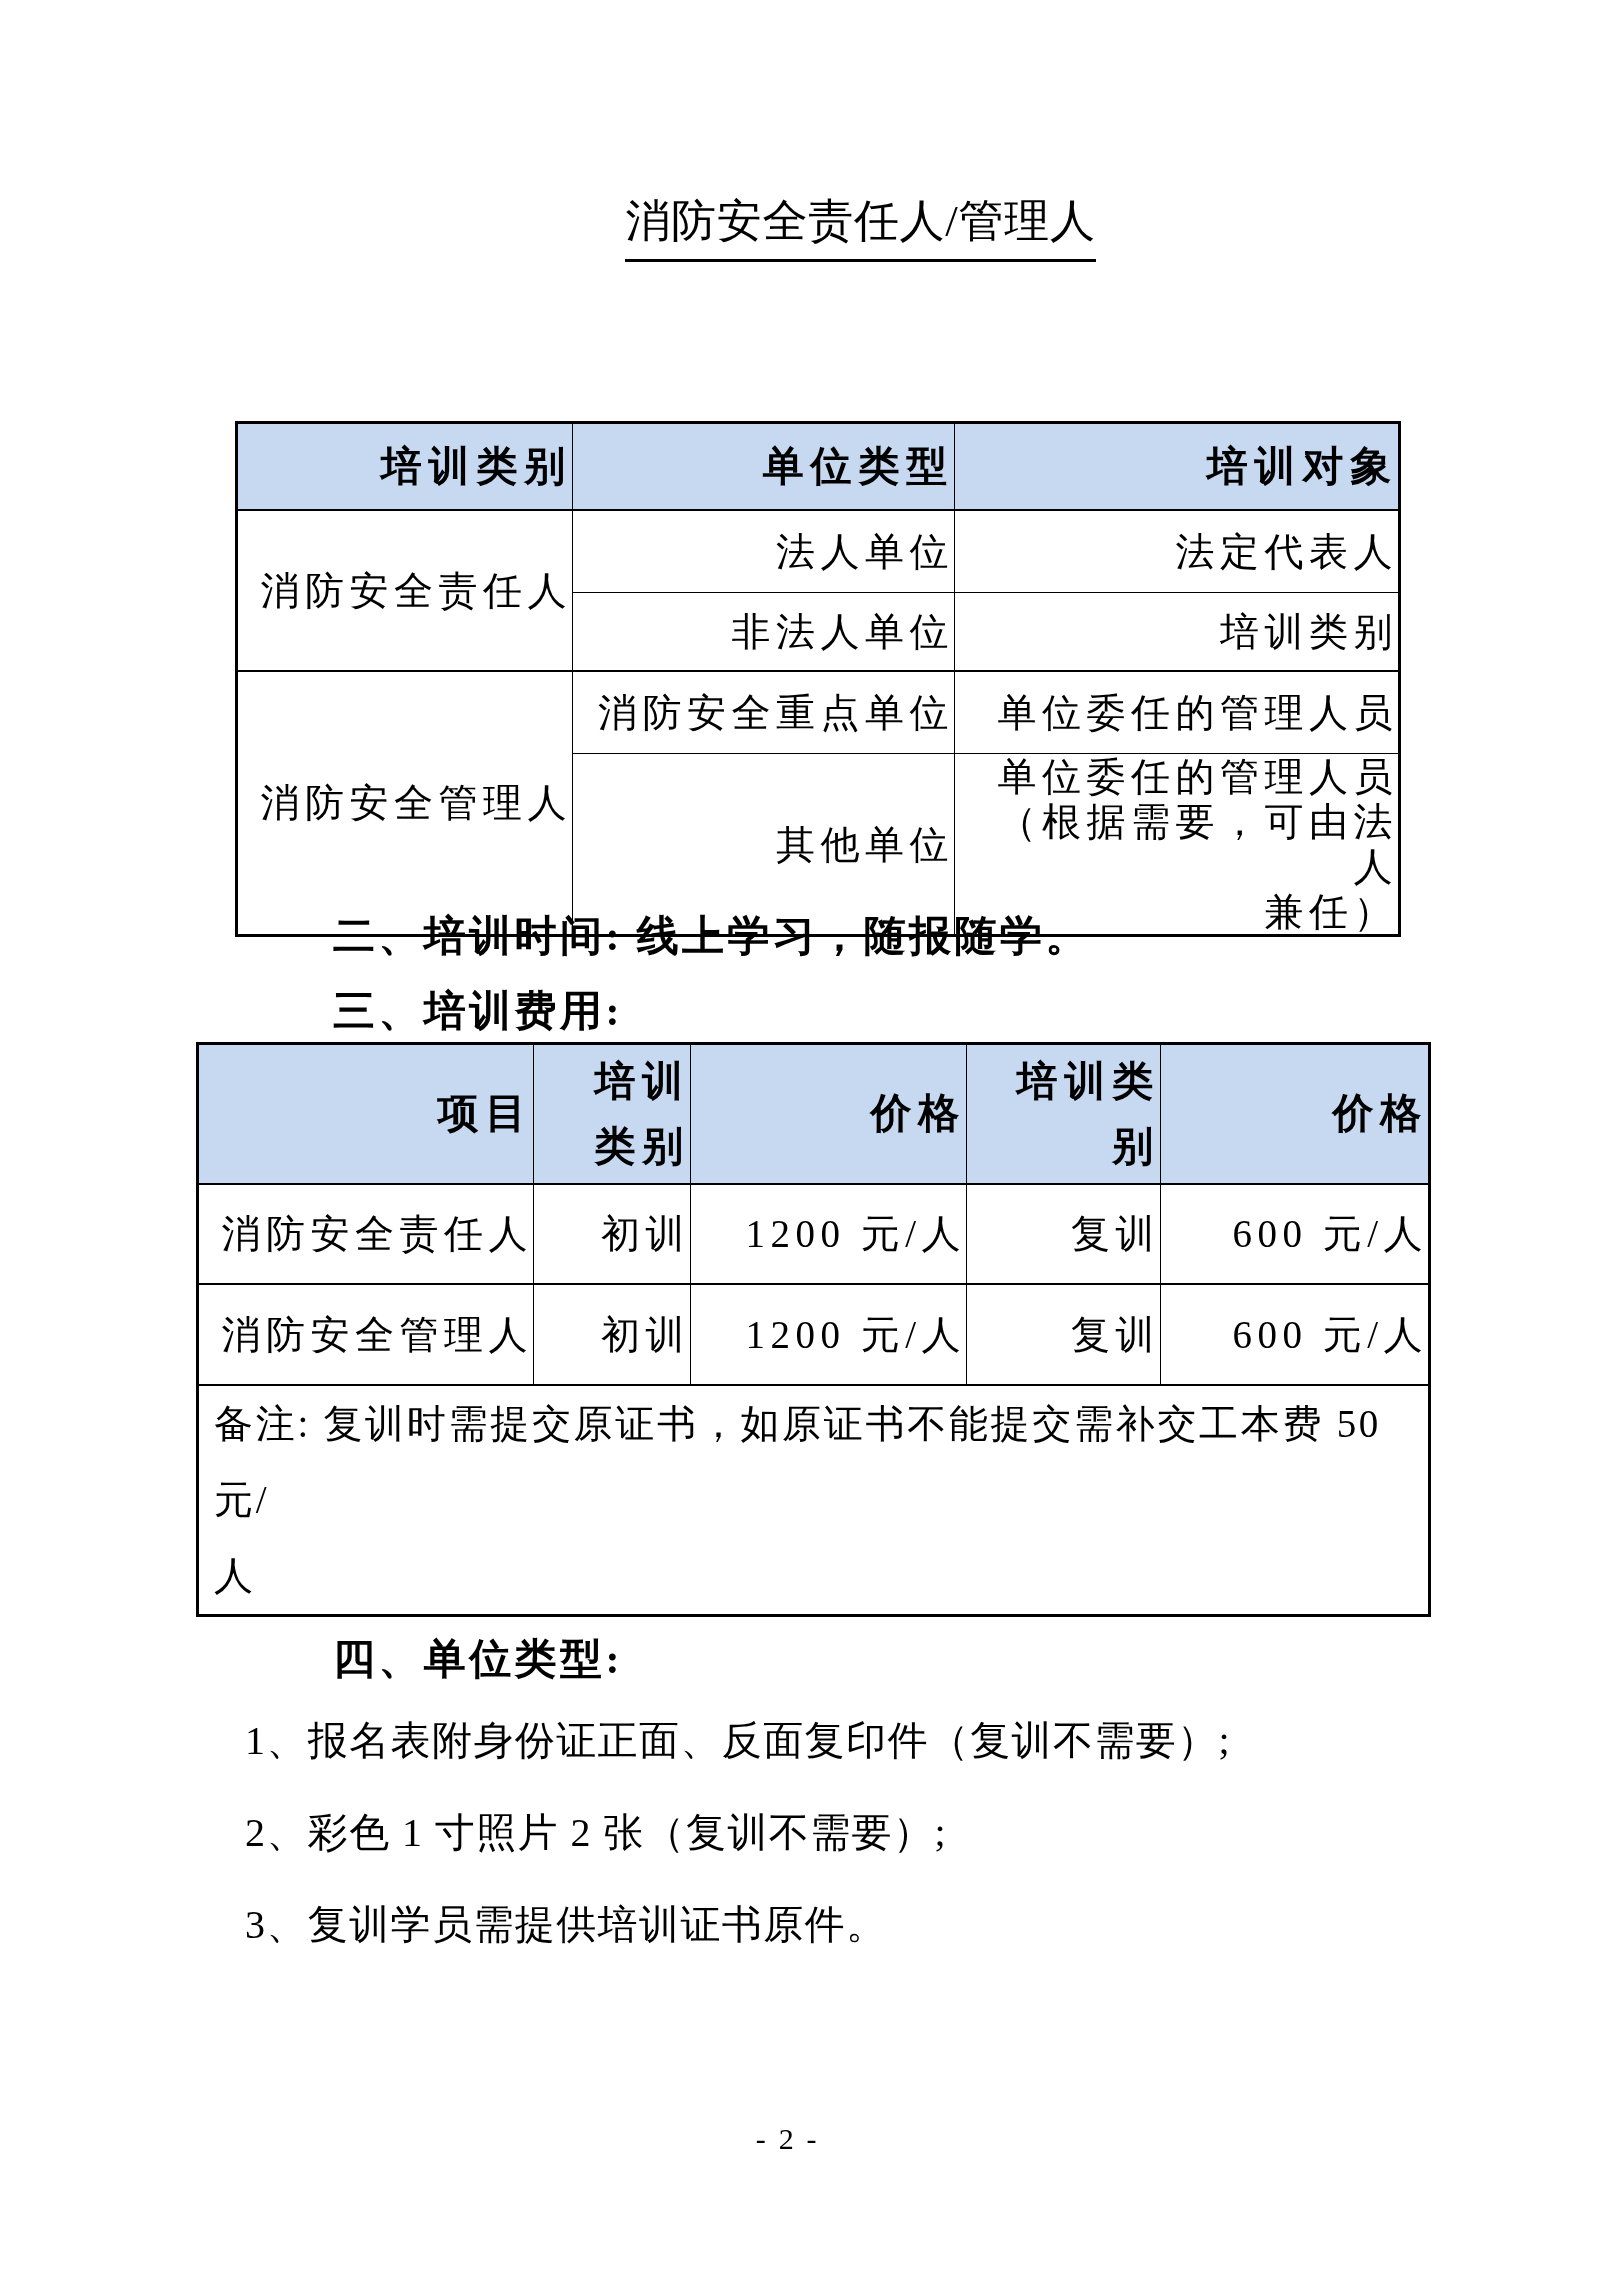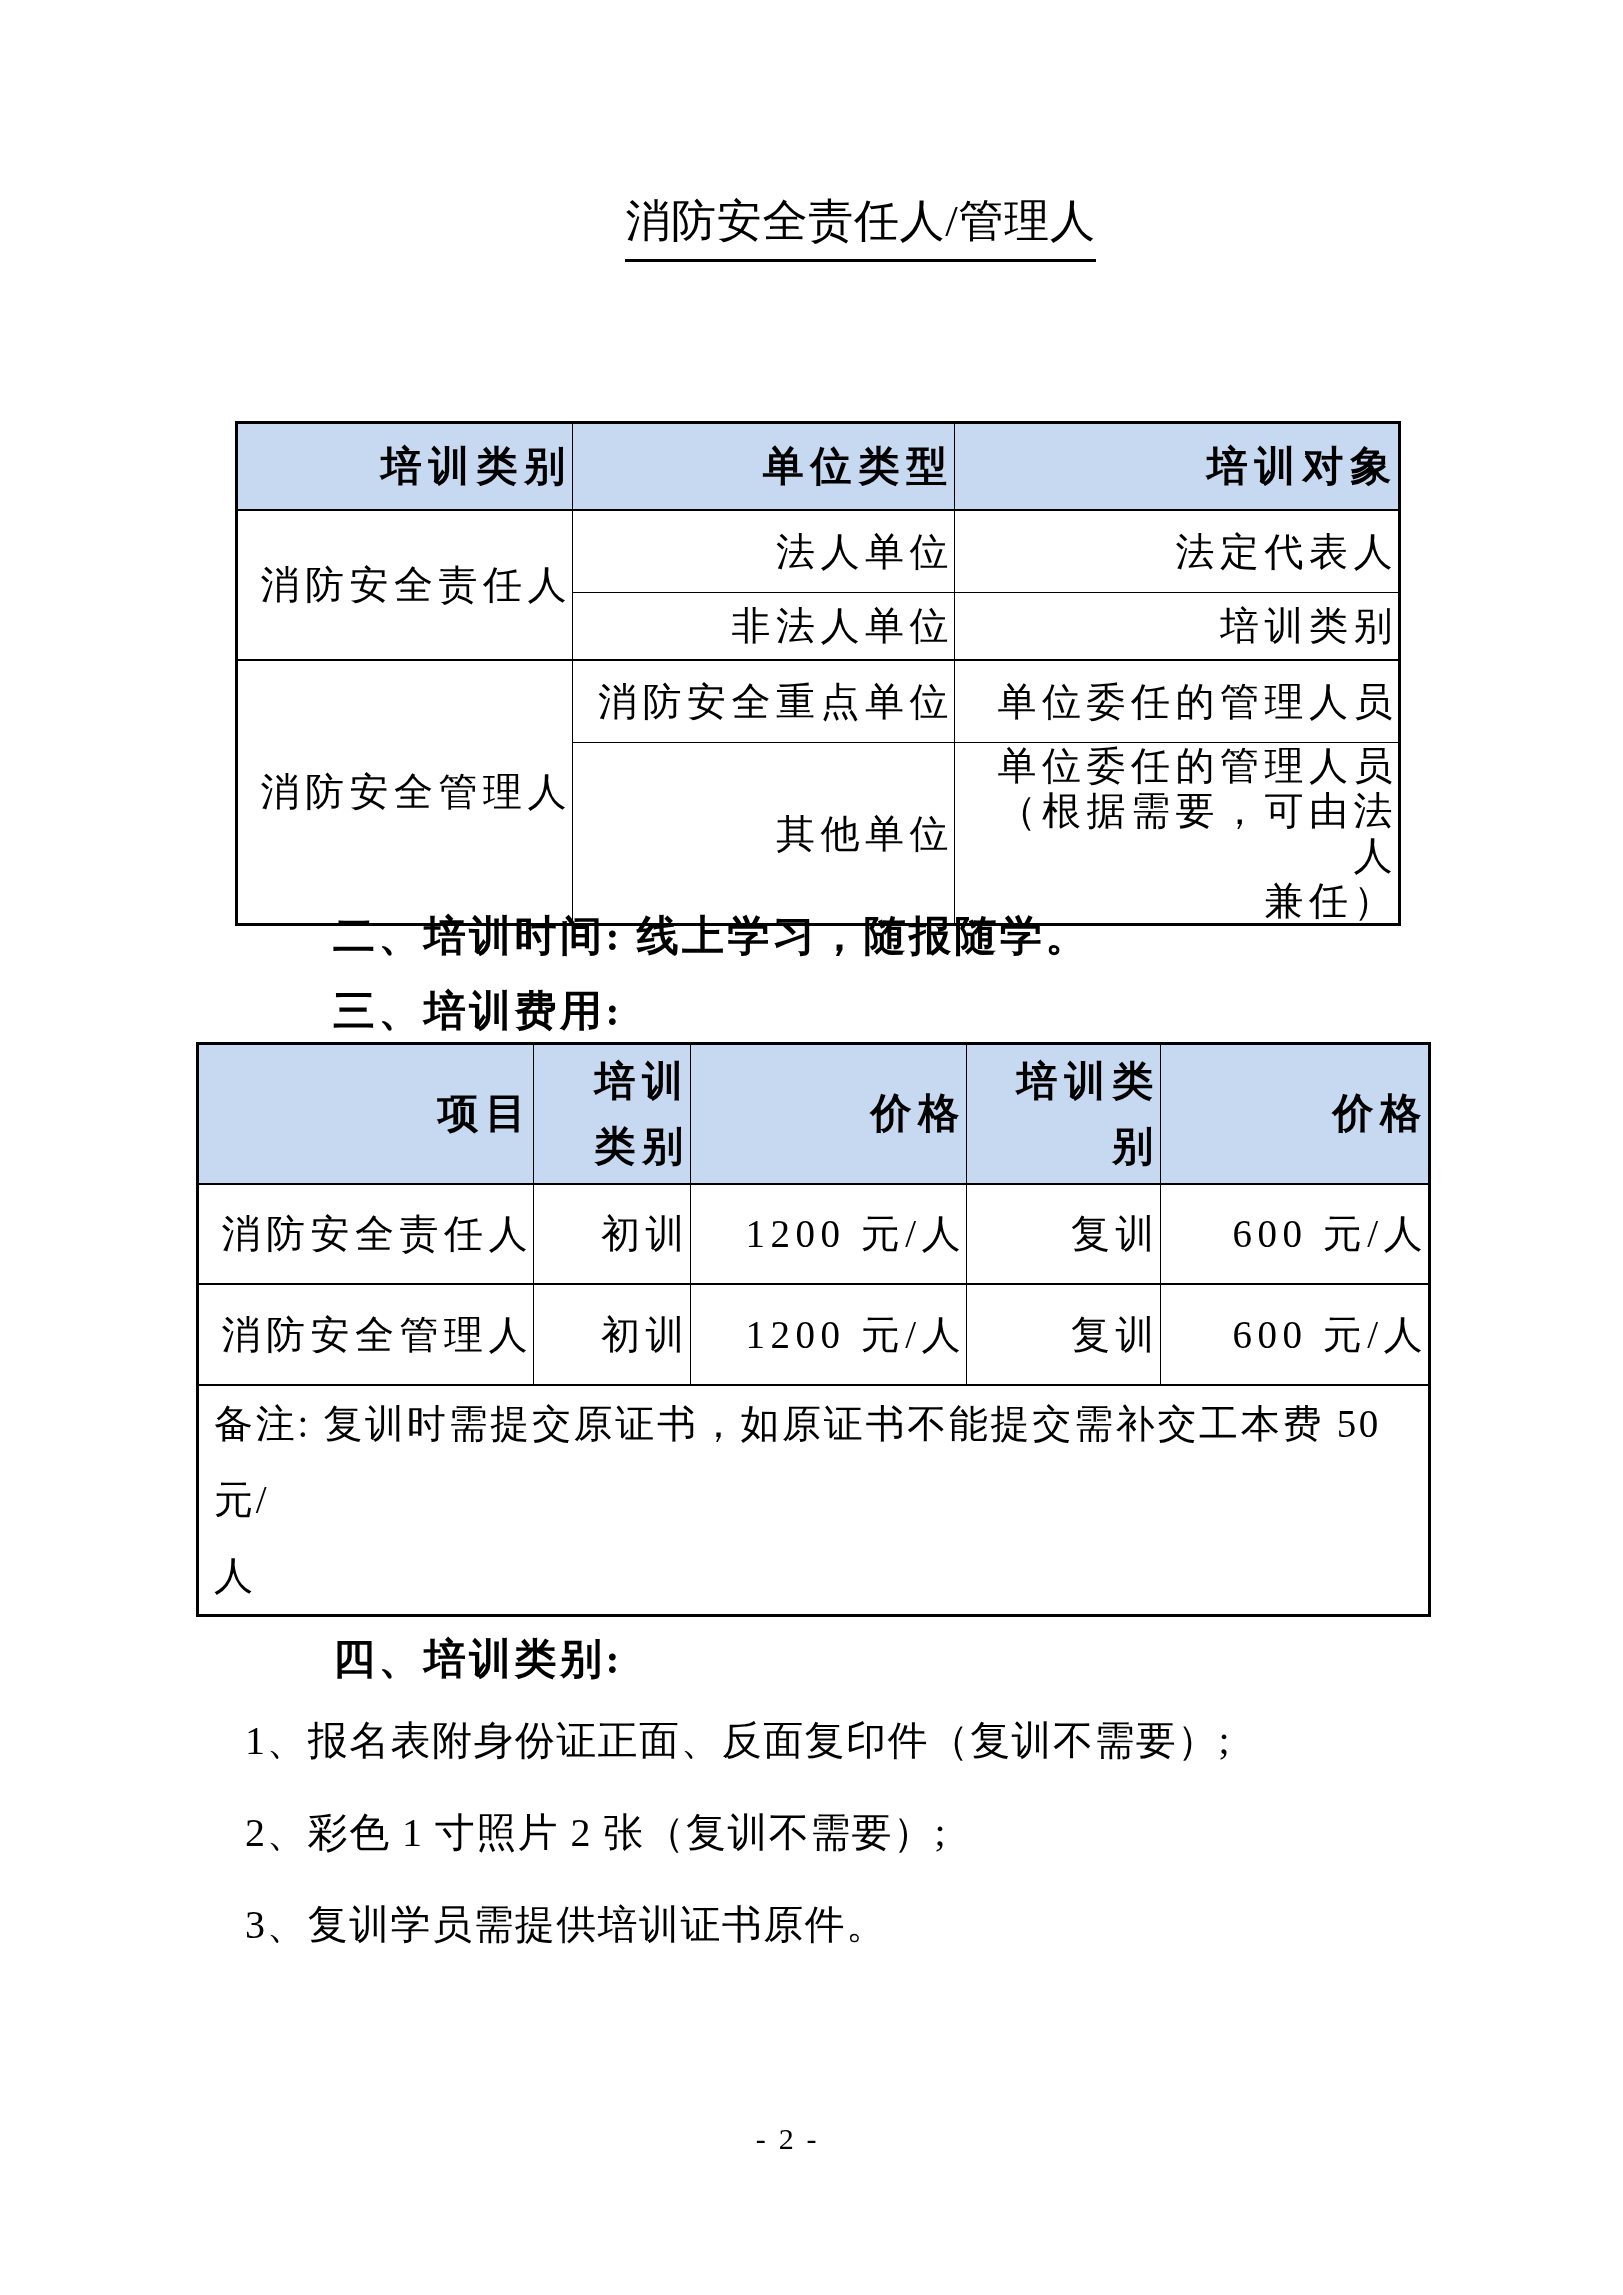--- a/index.html
+++ b/index.html
@@ -40,21 +40,21 @@
   th {
     background: var(--header-bg);
     font-size: 41px; font-weight: bold; letter-spacing: 6.8px;
     border-bottom: 2.7px solid #000;
   }
   td { font-size: 39px; letter-spacing: 5.5px; line-height: 45px; }
 
   .t1 { left: 235px; top: 421px; width: 1162px; border: 3.4px solid #000; }
   .t1-head  { height: 87px; }
   .t1-row1  { height: 83px; }
-  .t1-row2  { height: 67px; border-radius: 29px; }
+  .t1-row2  { height: 78px; border-radius: 29px; }
   .t1-row3  { height: 83px; }
   .t1-row4  { height: 127px; }
   .t1 tr.group-start td { border-top: 2.7px solid #000; }
 
   .t2 { left: 196px; top: 1042px; width: 1233px; border: 3.4px solid #000; }
   .t2 th { line-height: 65px; }
   .t2-head { height: 140px; }
   .t2-row1 { height: 100px; }
   .t2-row2 { height: 101px; }
   .t2-note { height: 153px; }
@@ -162,21 +162,21 @@
         <td>复训</td>
         <td>600 元/人</td>
       </tr>
       <tr class="t2-note">
         <td class="note-cell" colspan="5">备注: 复训时需提交原证书，如原证书不能提交需补交工本费 50 元/
 人</td>
       </tr>
     </tbody>
   </table>
 
-  <div class="heading h-s4">四、培训类别:</div>
+  <div class="heading h-s4">四、单位类型:</div>
 
   <div class="list-item li-0">1、报名表附身份证正面、反面复印件（复训不需要）;</div>
   <div class="list-item li-1">2、彩色 1 寸照片 2 张（复训不需要）;</div>
   <div class="list-item li-2">3、复训学员需提供培训证书原件。</div>
 
   <div class="page-number">- 2 -</div>
 
 </div>
 
 

